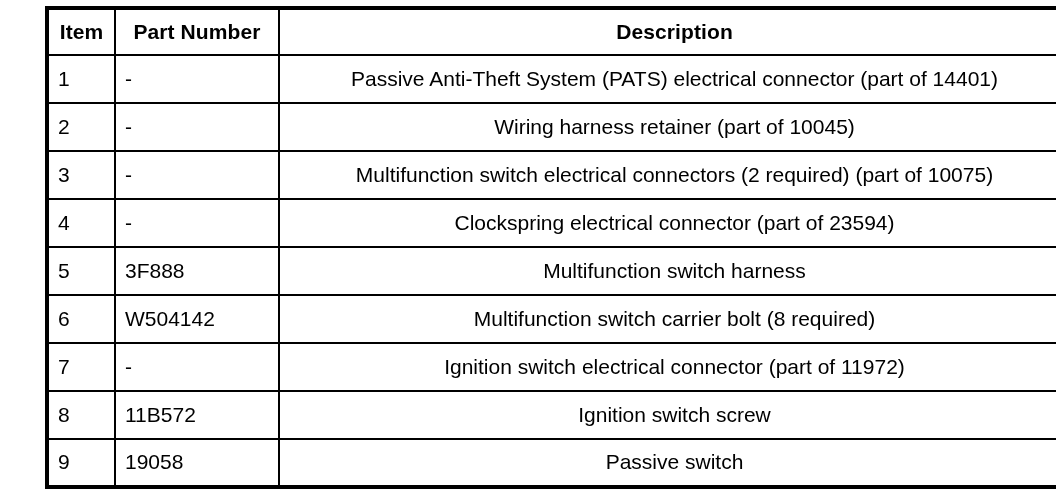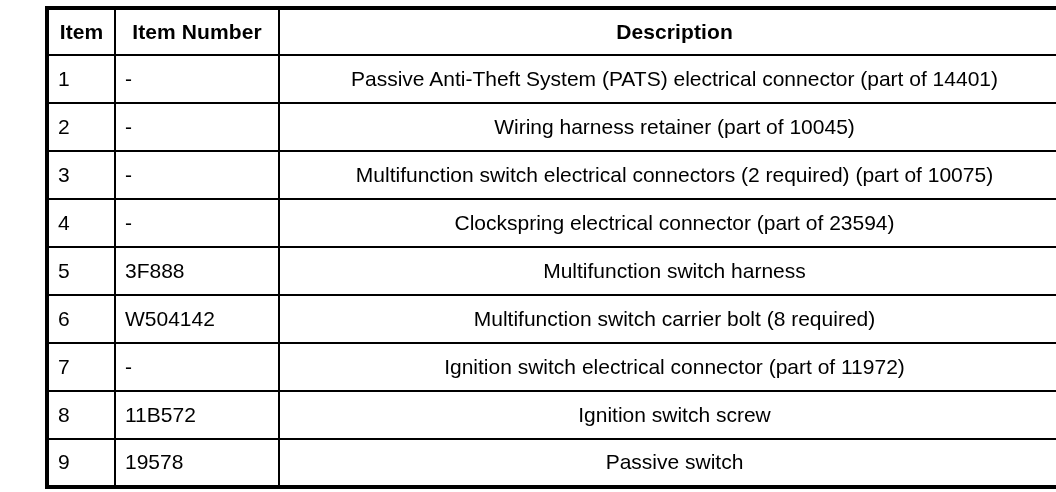--- a/index.html
+++ b/index.html
@@ -74,21 +74,21 @@
 <div class="table-wrap">
   <table class="parts-table">
     <colgroup>
       <col class="col-item">
       <col class="col-part">
       <col class="col-description">
     </colgroup>
     <thead>
       <tr>
         <th>Item</th>
-        <th>Item Number</th>
+        <th>Part Number</th>
         <th>Description</th>
       </tr>
     </thead>
     <tbody>
       <tr>
         <td class="cell-item">1</td>
         <td class="cell-part">-</td>
         <td class="cell-description">Passive Anti-Theft System (PATS) electrical connector (part of 14401)</td>
       </tr>
       <tr>
@@ -121,18 +121,18 @@
         <td class="cell-part">-</td>
         <td class="cell-description">Ignition switch electrical connector (part of 11972)</td>
       </tr>
       <tr>
         <td class="cell-item">8</td>
         <td class="cell-part">11B572</td>
         <td class="cell-description">Ignition switch screw</td>
       </tr>
       <tr>
         <td class="cell-item">9</td>
-        <td class="cell-part">19578</td>
+        <td class="cell-part">19058</td>
         <td class="cell-description">Passive switch</td>
       </tr>
     </tbody>
   </table>
 </div>
 
 </body></html>

